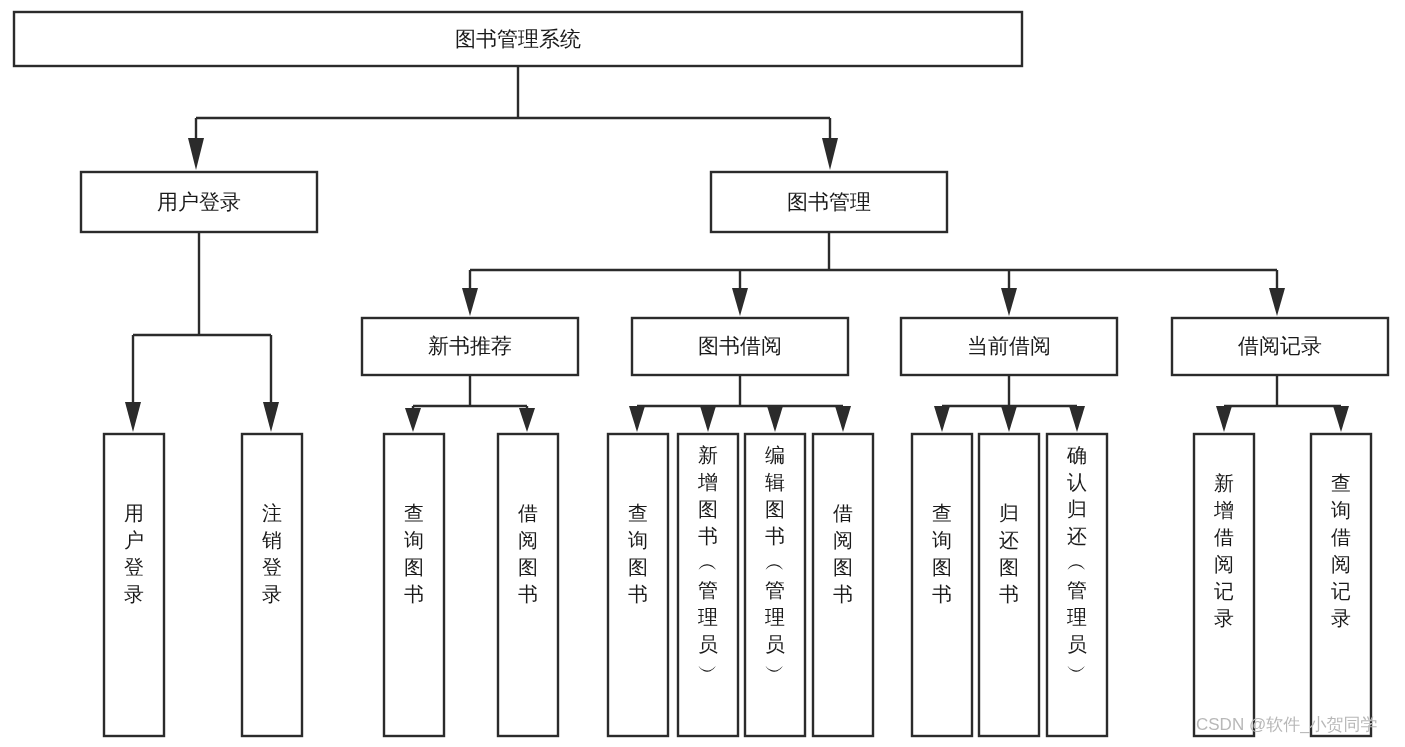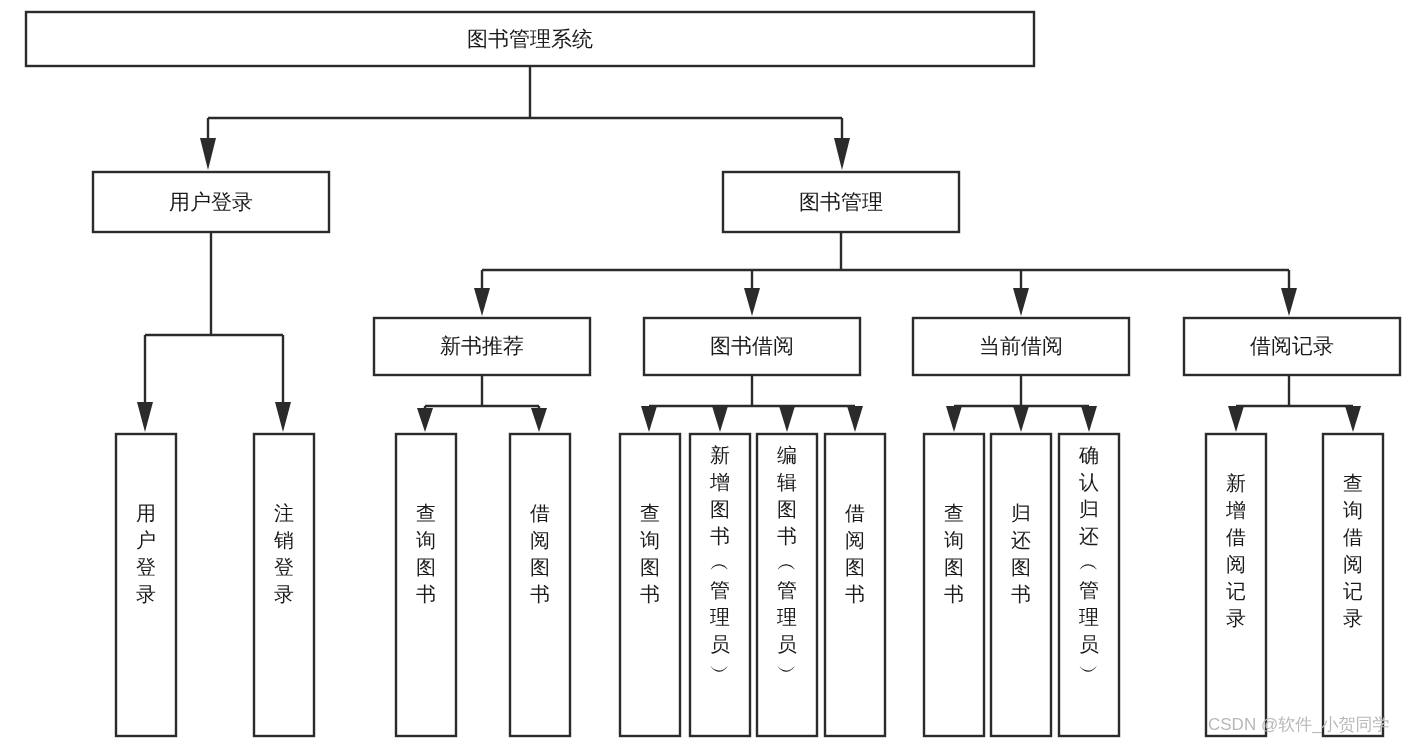--- a/index.html
+++ b/index.html
@@ -9,21 +9,21 @@
   }
   body {
     width: 1405px;
     height: 747px;
     position: relative;
     font-family: "Liberation Sans", "DejaVu Sans", sans-serif;
     overflow: hidden;
   }
   #diagram-root {
     position: absolute;
-    left: 12px;
+    left: 0;
     top: 0;
     width: 1266px;
     height: 747px;
     text-decoration: underline;
   }
   svg.flow {
     display: block;
     width: 1405px;
     height: 747px;
   }

